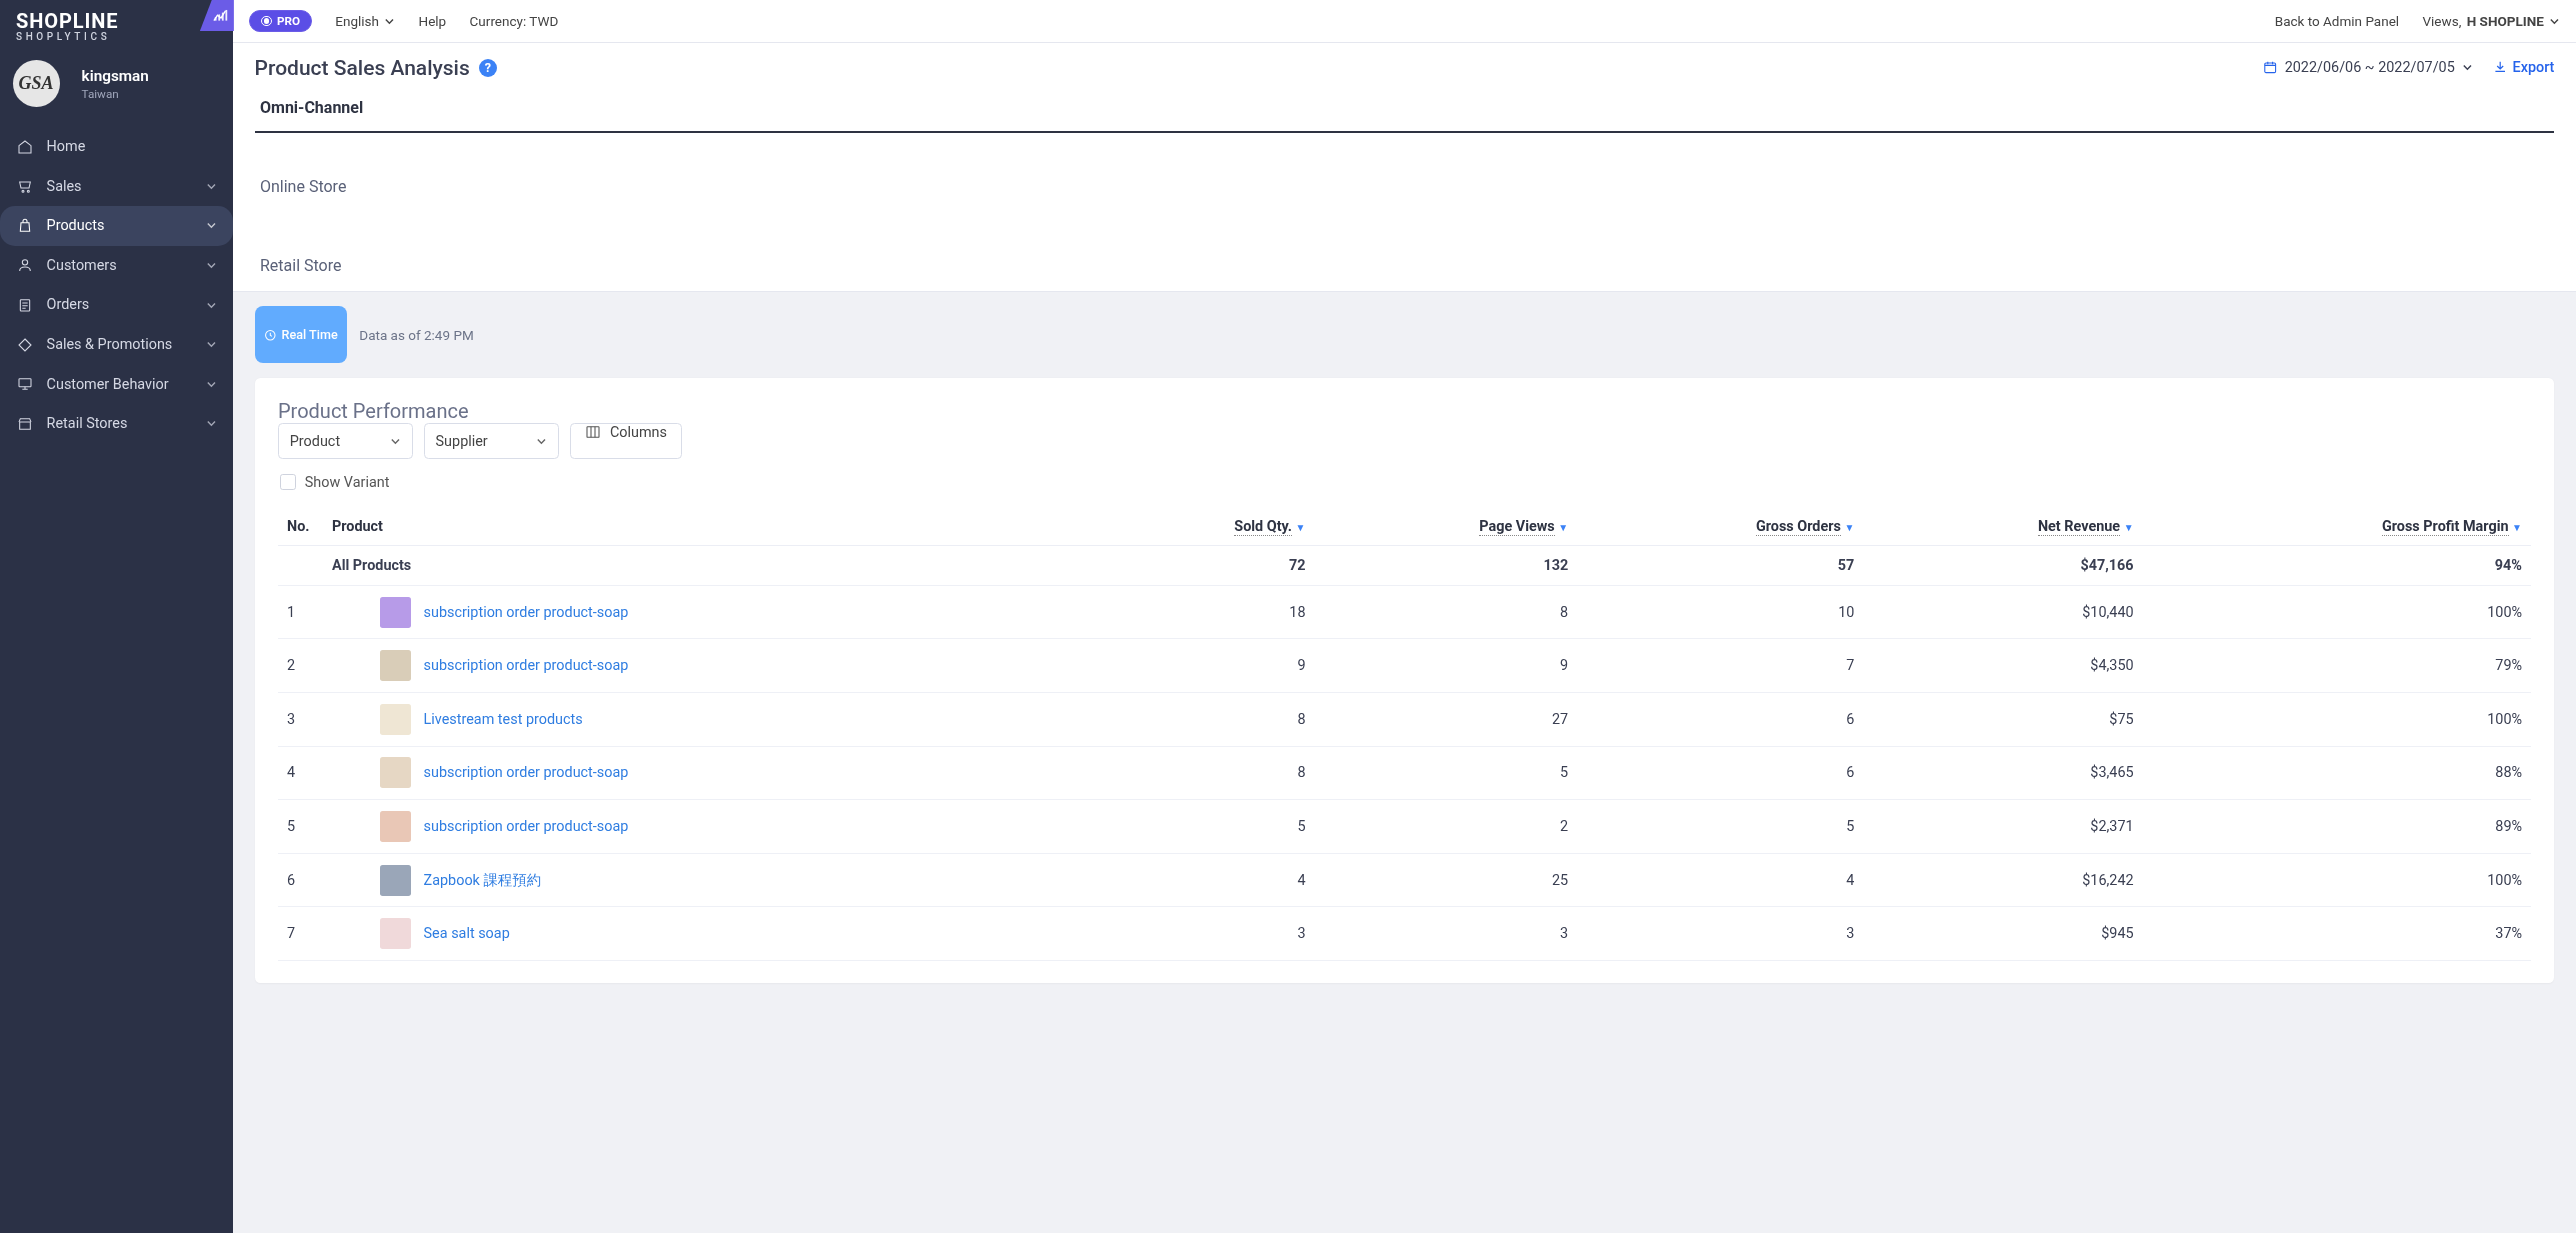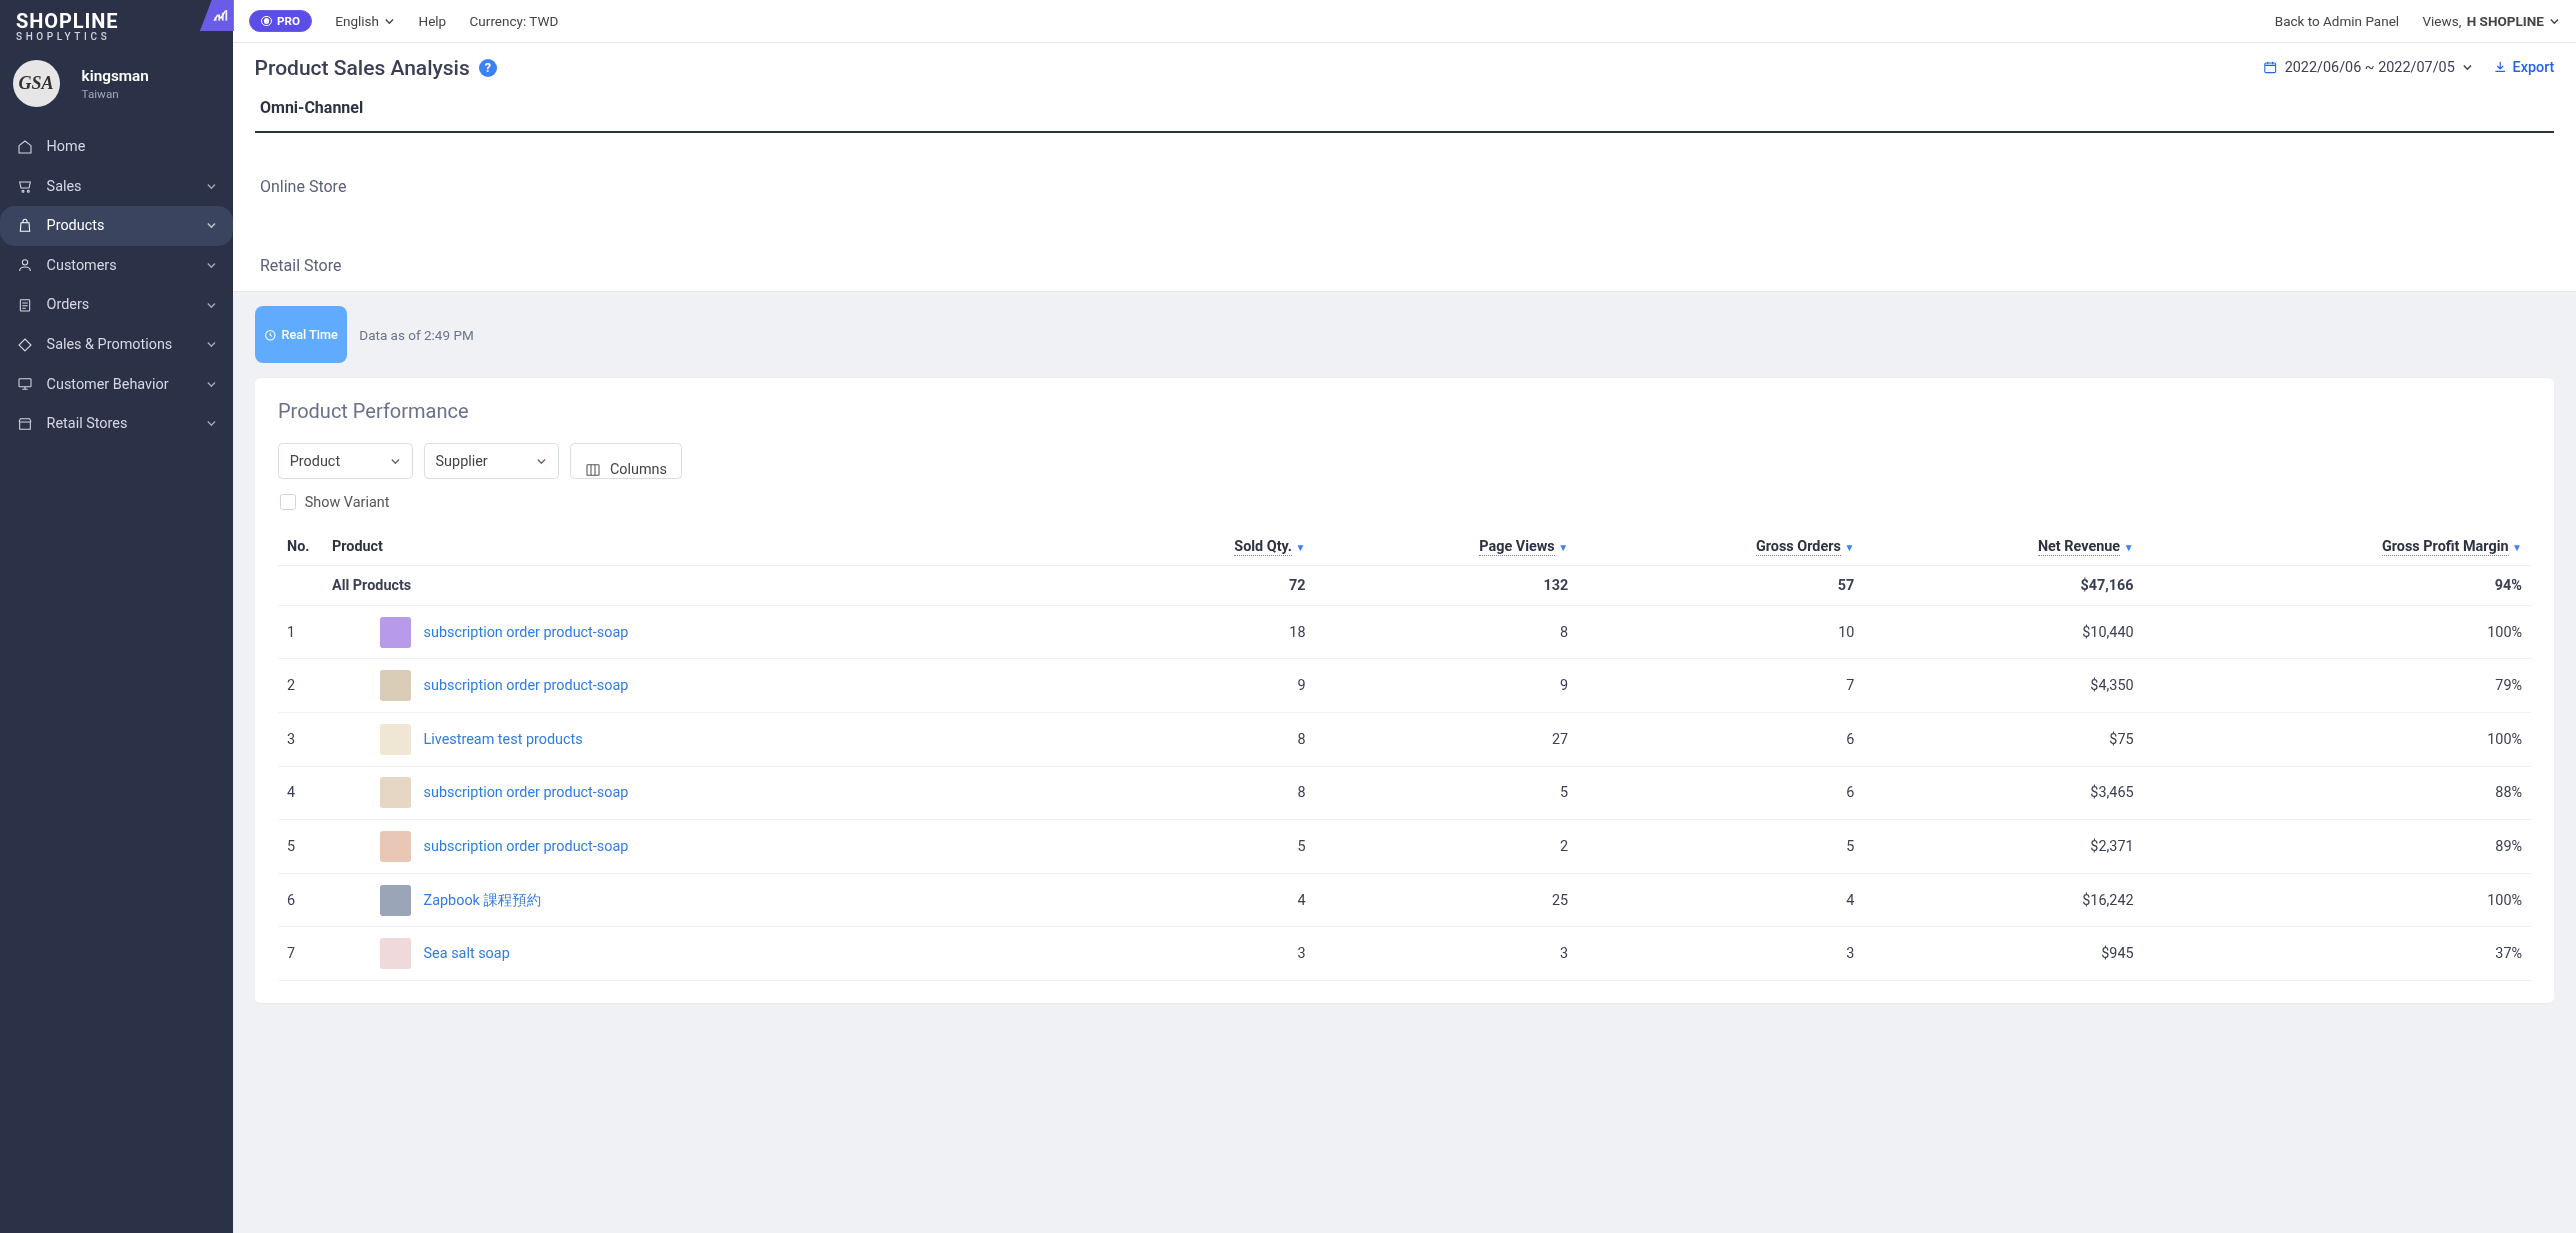--- a/index.html
+++ b/index.html
@@ -44,29 +44,29 @@
 .tabs { display:flex; gap:31px; margin-top: 5.4px; flex-direction: column; }
 .tab { padding: 12.6px 5.4px 14.4px; font-size:16px; color:#5a6178; cursor:pointer; border-bottom: 2.7px solid transparent; }
 .tab.active { color:#2e3342; font-weight:700; border-bottom-color:#2e3342; }
 
 
 .status-row { display:flex; align-items:center; gap:12.6px; padding: 14.4px 21.6px; font-size:13.5px; color:#6c7489; }
 .realtime-pill { background:#5aa8ff; color:#fff; border-radius:8px; padding:21px 9px; display:flex; align-items:center; gap:5.4px; font-size:12.6px; font-weight:500; opacity:.95; }
 
 
 .card { background:#fff; margin: 0 21.6px 21.6px; border-radius:5.4px; box-shadow: 0 0.9px 1.8px rgba(0,0,0,.04); padding: 21.6px 23.4px; }
-.card-title { font-size:20px; color:#6a7189; font-weight:400; margin-bottom: 20px; }
+.card-title { font-size:20px; color:#6a7189; font-weight:400; }
 
 
 .filters { display:flex; gap:10.8px; align-items:center; margin-bottom: 14.4px; }
 .select { border:0.9px solid #d9dde8; border-radius:4.5px; background:#fff; height:36px; padding:0 10.8px; display:flex; align-items:center; gap:7.2px; cursor:pointer; font-size:14.4px; color:#444; min-width:135px; justify-content:space-between; }
 .search-wrap { flex:1; display:flex; border:0.9px solid #d9dde8; border-radius:4.5px; height:36px; overflow:hidden; }
 .search-input { flex:1; border:none; padding:0 12.6px; font-size:14.4px; outline:none; }
 .search-btn { width:40px; border-left:0.9px solid #d9dde8; display:flex; align-items:center; justify-content:center; cursor:pointer; color:#6b7280; }
-.columns-btn { border:0.9px solid #d9dde8; border-radius:4.5px; height:36px; padding:0 14.4px; display:flex; align-items:flex-end; gap:9px; cursor:pointer; font-size:14.4px; color:#444; }
+.columns-btn { border:0.9px solid #d9dde8; border-radius:4.5px; height:36px; padding:0 14.4px; display:flex; align-items:flex-start; gap:9px; cursor:pointer; font-size:14.4px; color:#444; }
 
 .variant-row { display:flex; align-items:center; gap:9px; margin: 5.4px 0 16px 1.8px; font-size:14.4px; color:#555; }
 .checkbox { width:16px; height:16px; border:1.4px solid #cfd3de; border-radius:2.7px; cursor:pointer; }
 
 
 table { width:100%; border-collapse:collapse; font-size:14.4px; }
 thead th { text-align:right; font-weight:700; color:#2e3342; padding: 10.8px 9px; border-bottom:0.9px solid #eceef5; white-space:nowrap; }
 thead th.left { text-align:left; }
 thead th .sort { color:#3b82f6; font-size:10px; margin-left:3.6px; }
 thead th.sortable { text-decoration: underline dotted transparent; border-bottom:0.9px solid #eceef5; }

